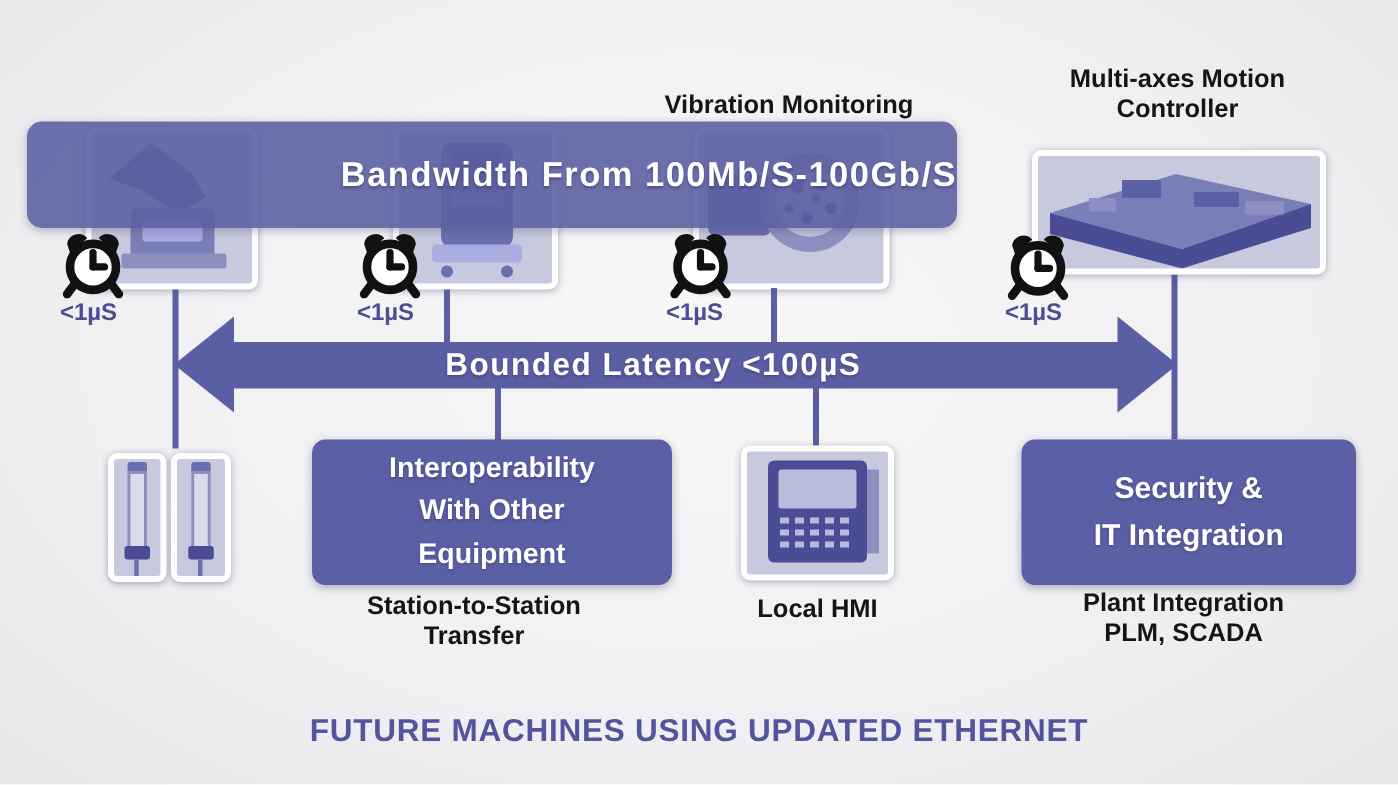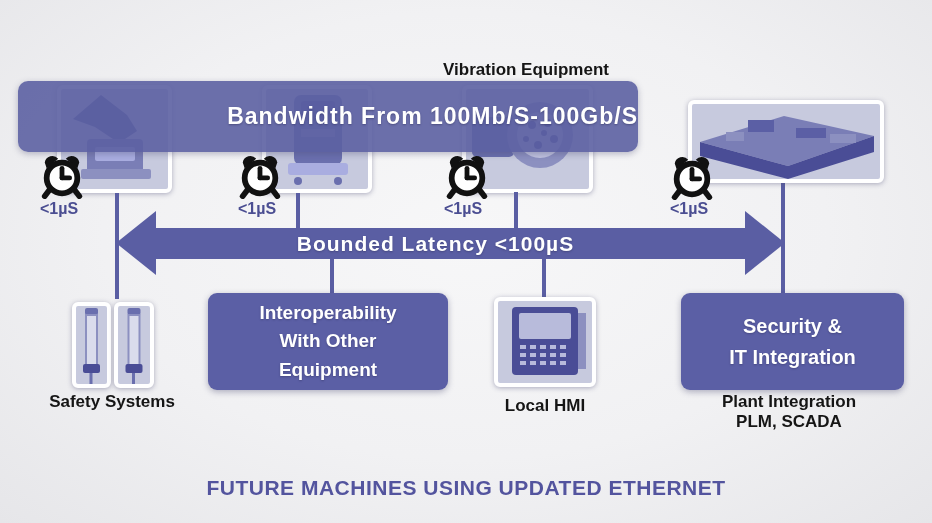--- a/index.html
+++ b/index.html
@@ -78,21 +78,23 @@
   .footer-title{
     position:absolute; left:0; width:932px; top:476px; text-align:center;
     color:#53549e; font-size:21px; font-weight:bold; letter-spacing:0.5px; z-index:4;
   }
 </style>
 </head>
 <body>
 
 <div class="stage">
 
-  <div class="top-label" style="left:420px; top:60px; width:212px;">Vibration Equipment</div>
+  <div class="top-label" style="left:420px; top:60px; width:212px;">Vibration Monitoring</div>
+  <div class="top-label pre" style="left:693px; top:43px; width:184px;">Multi-axes Motion
+Controller</div>
 
   <div class="photo" style="left:57px; top:85px; width:115px; height:108px;">
     <svg width="107" height="100" viewBox="0 0 107 100">
       <path d="M12,30 L40,6 L66,26 L76,42 L58,54 L34,38 Z" fill="#4a4d96" opacity="0.9"></path>
       <rect x="26" y="50" width="56" height="34" rx="4" fill="#7a7eb6"></rect>
       <rect x="34" y="58" width="40" height="14" rx="2" fill="#a9ade0"></rect>
       <rect x="20" y="80" width="70" height="10" rx="2" fill="#8c90c0"></rect>
     </svg>
   </div>
   <div class="photo" style="left:262px; top:85px; width:110px; height:108px;">
@@ -197,27 +199,28 @@
     </svg>
   </div>
   <div class="photo over" style="left:114px; top:302px; width:40px; height:86px;">
     <svg width="32" height="78" viewBox="0 0 31 78">
       <rect x="9" y="2" width="13" height="7" rx="2" fill="#6a6fae"></rect>
       <rect x="10" y="9" width="11" height="52" fill="#dadcec" stroke="#8c90c0" stroke-width="2"></rect>
       <rect x="7" y="58" width="17" height="9" rx="2" fill="#4a4d96"></rect>
       <line x1="15" y1="67" x2="15" y2="78" stroke="#6a6fae" stroke-width="3"></line>
     </svg>
   </div>
-  <div class="caption" style="left:32px; top:392px; width:160px;">Safety Systems</div>
 
   <div class="pbox interop">
     <span class="pre">Interoperability
 With Other
 Equipment</span>
   </div>
+  <div class="caption pre" style="left:231px; top:394px; width:170px;">Station-to-Station
+Transfer</div>
 
   <div class="photo over" style="left:494px; top:297px; width:102px; height:90px;">
     <svg width="94" height="82" viewBox="0 0 94 82">
       <rect x="14" y="6" width="66" height="68" rx="4" fill="#4a4d96"></rect>
       <rect x="80" y="12" width="8" height="56" fill="#8c90c0"></rect>
       <rect x="21" y="12" width="52" height="26" rx="2" fill="#b8bbdb"></rect>
       <g fill="#b8bbdb">
         <rect x="22" y="44" width="6" height="4"></rect>
           <rect x="32" y="44" width="6" height="4"></rect>
           <rect x="42" y="44" width="6" height="4"></rect>

